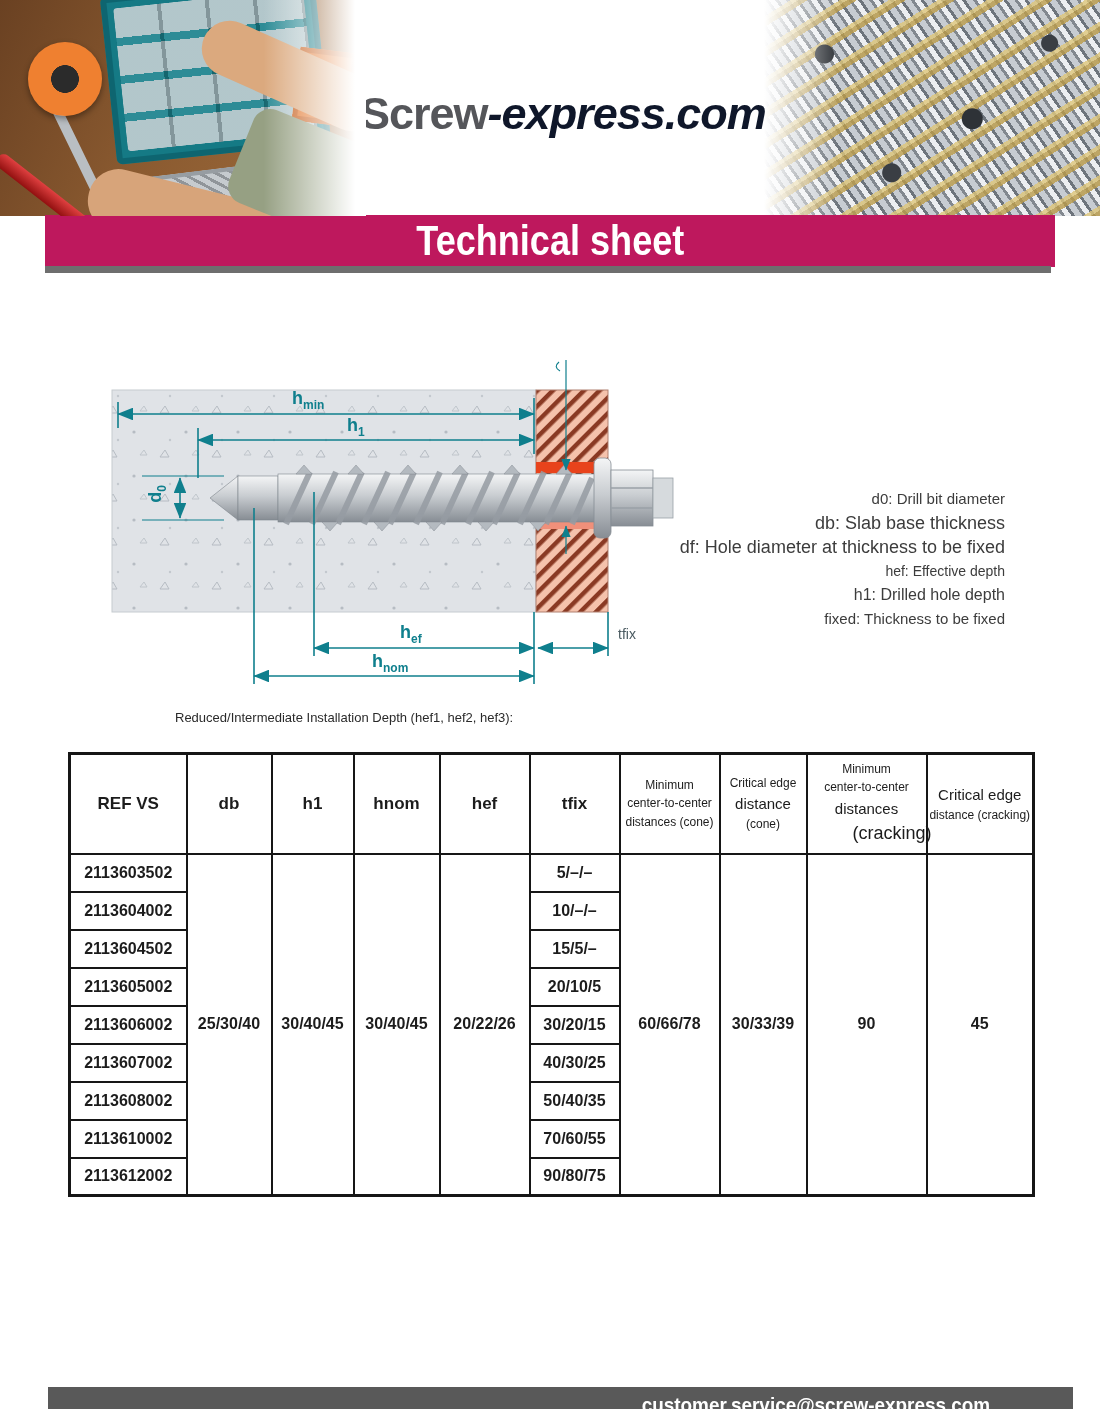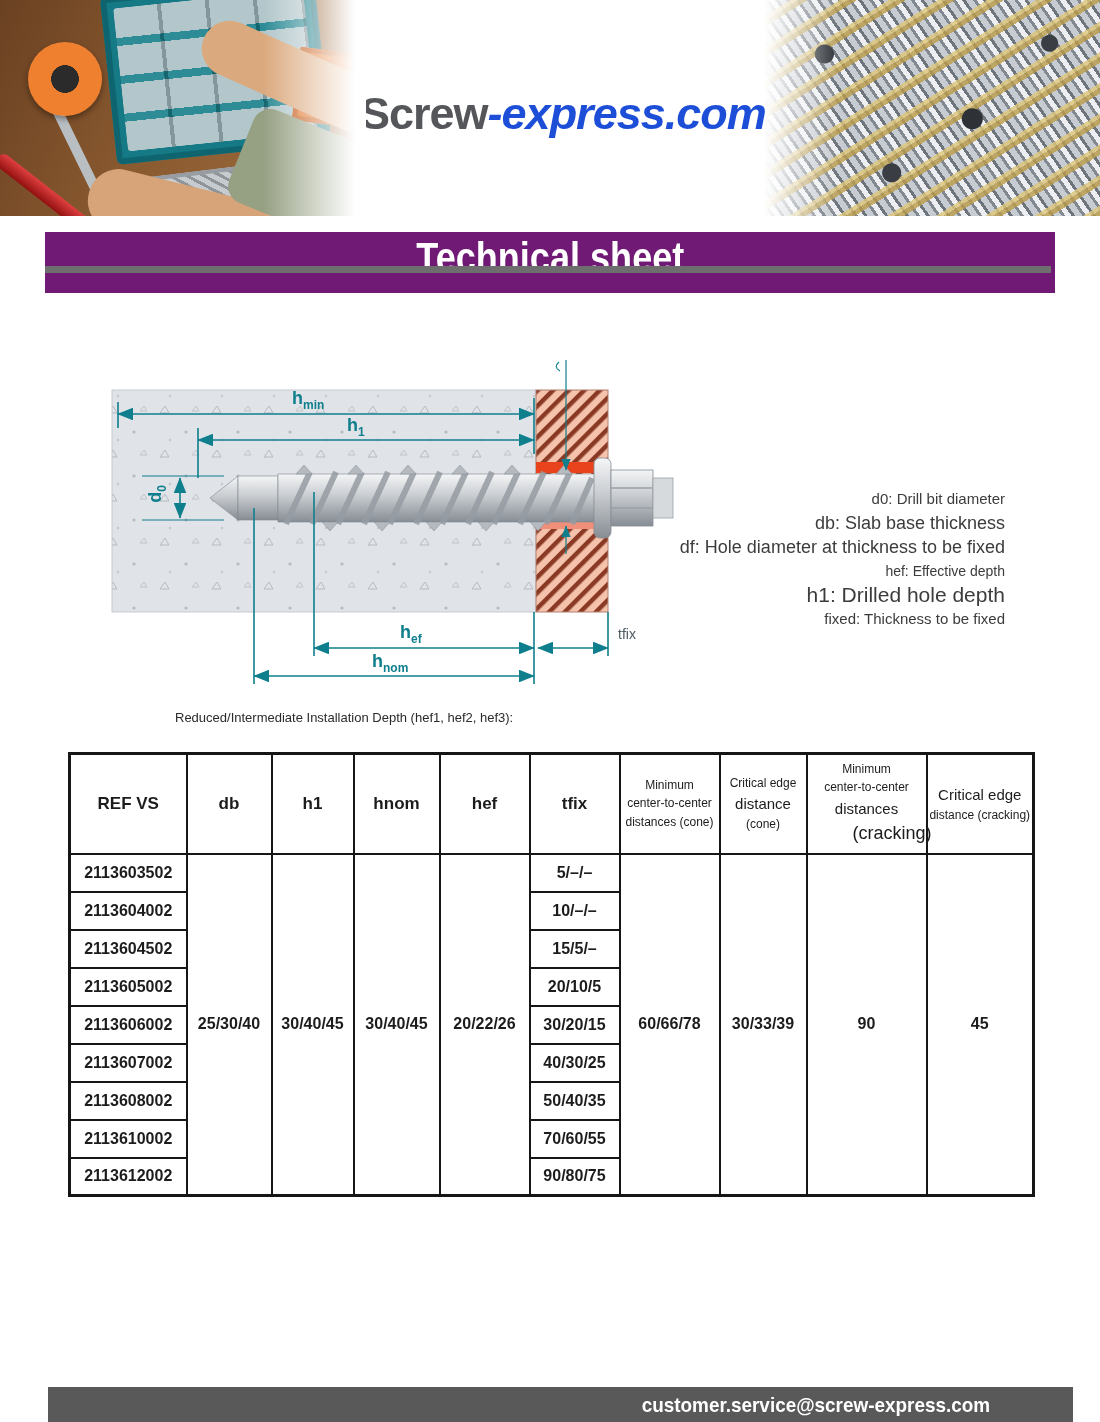--- a/index.html
+++ b/index.html
@@ -33,45 +33,45 @@
         radial-gradient(circle at 38% 80%, #3a3e44 0 9px, rgba(0,0,0,0) 10px),
         repeating-linear-gradient(-32deg, rgba(187,156,74,.8) 0 5px, rgba(222,198,122,.8) 5px 9px, rgba(0,0,0,0) 9px 26px),
         repeating-linear-gradient(55deg, #c7ccd2 0 6px, #82888f 6px 9px, #eceef1 9px 14px, #6d747c 14px 17px);
   }
   .photo-right .fadeL { position:absolute; inset:0; background:linear-gradient(90deg, #fff 0%, rgba(255,255,255,0) 22%); }
 
   
   .logo { position:absolute; left:360px; top:74px; width:400px; height:80px; display:flex; align-items:center; }
   .logo-text { font-size:45px; letter-spacing:-1px; white-space:nowrap; }
   .logo-text .p1 { color:#55565a; font-weight:bold; }
-  .logo-text .p2 { color:#1d4ed8; font-weight:bold; font-style:italic; }
-
-  
-  .banner { position:absolute; left:45px; top:232px; width:1010px; height:61px; background:#701a75; text-align:center; }
+  .logo-text .p2 { color:#0f172a; font-weight:bold; font-style:italic; }
+
+  
+  .banner { position:absolute; left:45px; top:215px; width:1010px; height:52px; background:#be185d; text-align:center; }
   .banner-inner { display:inline-block; color:#fff; font-weight:bold; font-size:41px; line-height:51px; transform:scale(.88,1.05); letter-spacing:0px; }
   .banner-shadow { position:absolute; left:45px; top:266px; width:1006px; height:7px; background:#6e6e6e; }
-  .footer { position:absolute; left:48px; top:1387px; width:1025px; height:35px; background:#595959; }
+  .footer { position:absolute; left:48px; top:1387px; width:1025px; height:22px; background:#595959; }
   .footer-inner { position:absolute; right:83px; top:0; color:#fff; font-weight:bold; font-size:21px; line-height:35px; transform:scale(.9,1); transform-origin:right center; }
 
   
   .diagram { position:absolute; left:100px; top:358px; width:580px; height:340px; }
   .dim-label { position:absolute; color:#0f7f8d; font-size:18px; font-weight:bold; }
   .dim-label sub { font-size:12px; font-weight:bold; }
   .lbl-hmin { left:192px; top:30px; }
   .lbl-h1   { left:247px; top:57px; }
   .lbl-d0   { left:48px; top:124px; transform:rotate(-90deg); transform-origin:center; }
   .lbl-hef  { left:300px; top:264px; }
   .lbl-hnom { left:272px; top:293px; }
   .lbl-tfix { left:518px; top:268px; color:#4a5a60; font-size:14px; font-weight:normal; }
 
   
   .legend { position:absolute; right:95px; top:487px; width:520px; text-align:right; color:#3c3c3c; }
   .legend div { line-height:24px; white-space:nowrap; }
   .lg0 { font-size:15px; } .lg1 { font-size:18px; } .lg2 { font-size:18px; }
-  .lg3 { font-size:14px; } .lg4 { font-size:21px; } .lg5 { font-size:13px; }
+  .lg3 { font-size:14px; } .lg4 { font-size:16px; } .lg5 { font-size:13px; }
   .lg6 { font-size:17px; } .lg7 { font-size:15px; }
 
   
   .tbl-title { position:absolute; left:175px; top:710px; font-size:13px; color:#2a2a2a; }
   table.spec { position:absolute; left:68px; top:752px; width:964px; border-collapse:collapse; table-layout:fixed; color:#1c1c1c; }
   table.spec { border:3px solid #161616; }
   table.spec td, table.spec th { border:2px solid #161616; text-align:center; vertical-align:middle; background:#fff; }
   table.spec thead th { height:100px; font-weight:bold; font-size:17px; }
   table.spec thead th.small { font-weight:normal; font-size:12px; line-height:1.55; }
   table.spec tbody td { height:38px; font-weight:bold; font-size:16px; }

